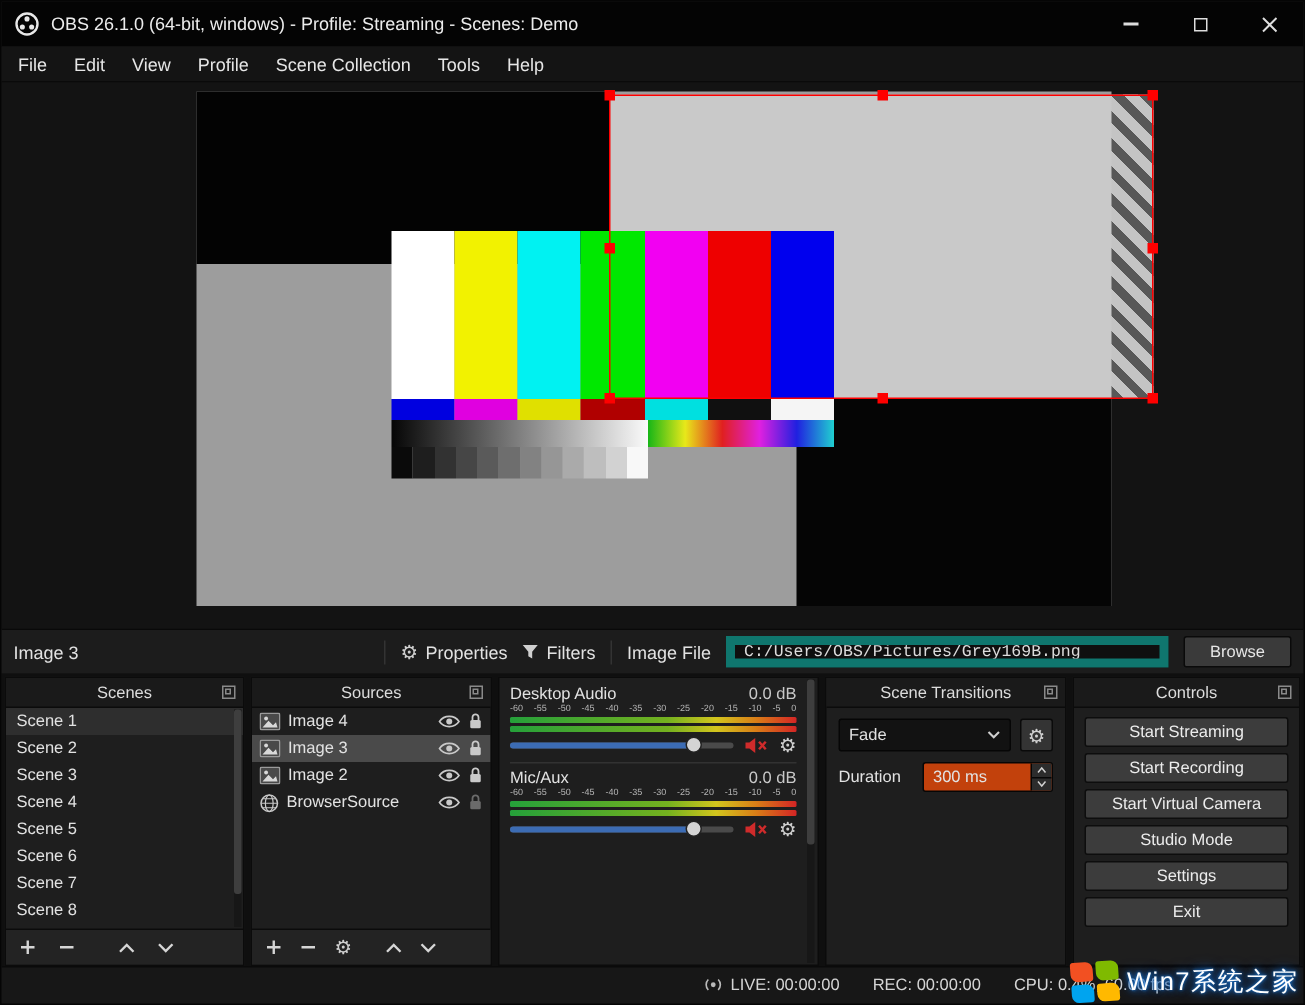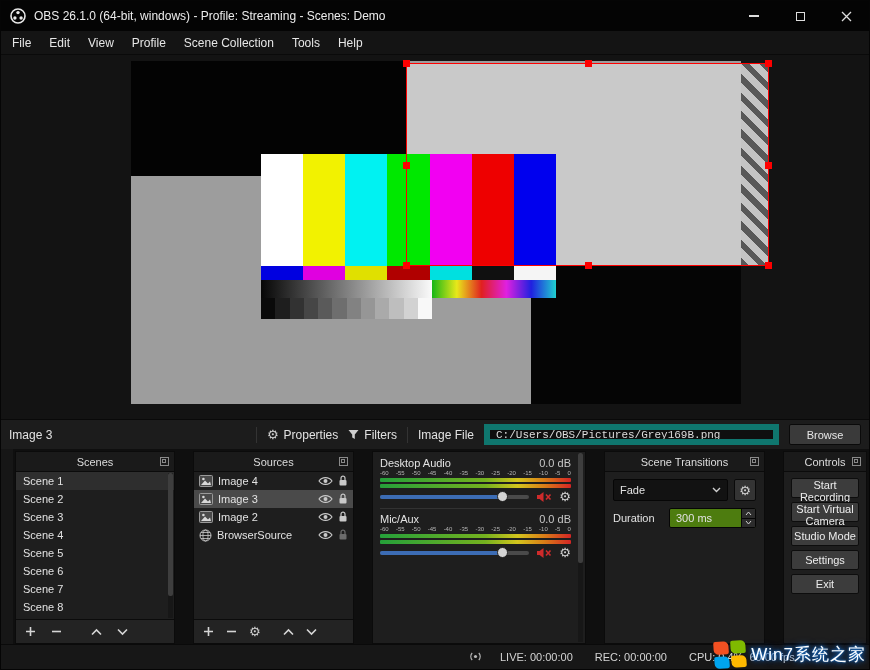--- a/index.html
+++ b/index.html
@@ -33,21 +33,21 @@
 .cb-steps{display:flex;height:21px;width:58%}
 .sel{position:absolute;left:275px;top:2px;width:363px;height:203px;border:1px solid #fe0000;z-index:4}
 .h{position:absolute;width:7px;height:7px;background:#fe0000}
 
 .srcbar{position:absolute;top:418px;left:0;right:0;height:30px;background:#1c1c1c;border-top:1px solid #090909;display:flex;align-items:center;padding:0 8px;gap:10px;font-size:12px}
 .tool-btn{display:flex;align-items:center;gap:5px;background:transparent;border:none;color:#e2e2e2;font-size:12px}
 .vsep{width:1px;height:16px;background:#333}
 .path-input{width:295px;height:21px;background:#0f0f0f;border:6px solid #0f766e;color:#dcdcdc;font-size:11px;padding:0 6px;font-family:Liberation Mono, monospace}
 .browse-btn{width:72px;height:21px;background:#3a3a3a;border:1px solid #0a0a0a;color:#e6e6e6;font-size:11px;border-radius:2px}
 
-.docks{position:absolute;top:448px;left:12px;right:0;height:197px;display:flex;gap:18px;padding:2px;background:#0f0f0f}
+.docks{position:absolute;top:448px;left:0;right:0;height:197px;display:flex;gap:4px;padding:2px;background:#0f0f0f}
 .dock{background:#1e1e1e;border:1px solid #0b0b0b;display:flex;flex-direction:column;position:relative}
 .d-scenes{width:160px}.d-sources{width:161px}.d-mixer{width:214px}.d-trans{width:161px}.d-controls{flex:1}
 .dock-h{height:20px;flex:none;background:#1a1a1a;border-bottom:1px solid #0b0b0b;display:flex;align-items:center;justify-content:center;font-size:11px;position:relative;color:#dcdcdc}
 .float-ico{position:absolute;right:5px;top:5px;width:9px;height:9px;border:1px solid #8a8a8a}
 .float-ico i{position:absolute;left:1px;top:1px;width:4px;height:4px;border:1px solid #8a8a8a;display:block}
 .list{flex:1;position:relative;overflow:hidden;font-size:11px}
 .lrow{height:18px;display:flex;align-items:center;padding:0 7px}
 .row-focus{background:#2e2e2e}
 .srow{height:18px;display:flex;align-items:center;gap:5px;padding:0 5px}
 .row-sel{background:#4a4a4a}
@@ -68,30 +68,30 @@
 .sl-fill{position:absolute;left:0;top:0;height:100%;width:82%;background:#3c6cb4;border-radius:2px}
 .sl-knob{position:absolute;left:calc(82% - 5px);top:-4px;width:11px;height:11px;border-radius:50%;background:#d4d4d4;border:1px solid #222}
 .mix-sep{border-top:1px solid #323232;margin:5px 0 4px}
 
 .trans-body{padding:7px 8px;font-size:11px}
 .trow{display:flex;align-items:center;gap:6px;margin-bottom:7px}
 .combo{flex:1;height:22px;background:#121212;border:1px solid #060606;display:flex;align-items:center;padding:0 6px;border-radius:2px}
 .combo span{flex:1}
 .sq-btn{width:22px;height:22px;background:#343434;border:1px solid #0a0a0a;display:flex;align-items:center;justify-content:center;border-radius:2px}
 .dur-label{width:50px}
-.spin{flex:1;height:20px;background:#4d7c0f;border:1px solid #060606;display:flex;align-items:center;padding-left:6px;border-radius:2px}
+.spin{flex:1;height:20px;background:#c2410c;border:1px solid #060606;display:flex;align-items:center;padding-left:6px;border-radius:2px}
 .spin span{flex:1}
 .spin-arrows{width:14px;height:100%;display:flex;flex-direction:column;border-left:1px solid #060606}
 .sa{flex:1;background:#2c2c2c;border:none;display:flex;align-items:center;justify-content:center;padding:0}
 
 .ctl-body{padding:6px 7px;display:flex;flex-direction:column;gap:4px}
 .ctl-btn{height:20px;background:#3c3c3c;border:1px solid #0d0d0d;border-radius:2px;color:#ececec;font-size:11px}
 
 .statusbar{position:absolute;bottom:0;left:0;right:0;height:25px;background:#171717;border-top:1px solid #0a0a0a;display:flex;align-items:center;font-size:11px;color:#d4d4d4;padding-left:468px}
-.st-item{display:flex;align-items:flex-start;gap:18px;margin-right:22px;white-space:nowrap}
+.st-item{display:flex;align-items:flex-start;gap:5px;margin-right:22px;white-space:nowrap}
 
 .watermark{position:absolute;right:3px;bottom:1px;display:flex;align-items:center;gap:5px;z-index:30}
 .wm-flag{width:32px;height:27px;display:grid;grid-template-columns:1fr 1fr;grid-template-rows:1fr 1fr;gap:2px;transform:rotate(-4deg)}
 .wm-flag i{border-radius:2px 5px 2px 5px;display:block}
 .wm-text{font-size:17px;font-weight:normal;color:#fff;text-shadow:0 0 2px #1976d2,0 0 5px #1976d2,0 0 9px #0d47a1;letter-spacing:1px}
 </style>
 </head>
 <body>
 
 <div class="app">
@@ -474,20 +474,21 @@
     </div>
 
     <div class="dock d-controls">
       <div class="dock-h">
         <span>Controls</span>
         <span class="float-ico">
             <i></i>
           </span>
       </div>
       <div class="ctl-body">
+        <button class="ctl-btn">Start Streaming</button>
         <button class="ctl-btn">Start Recording</button>
         <button class="ctl-btn">Start Virtual Camera</button>
         <button class="ctl-btn">Studio Mode</button>
         <button class="ctl-btn">Settings</button>
         <button class="ctl-btn">Exit</button>
       </div>
     </div>
   </div>
 
   <div class="statusbar">

